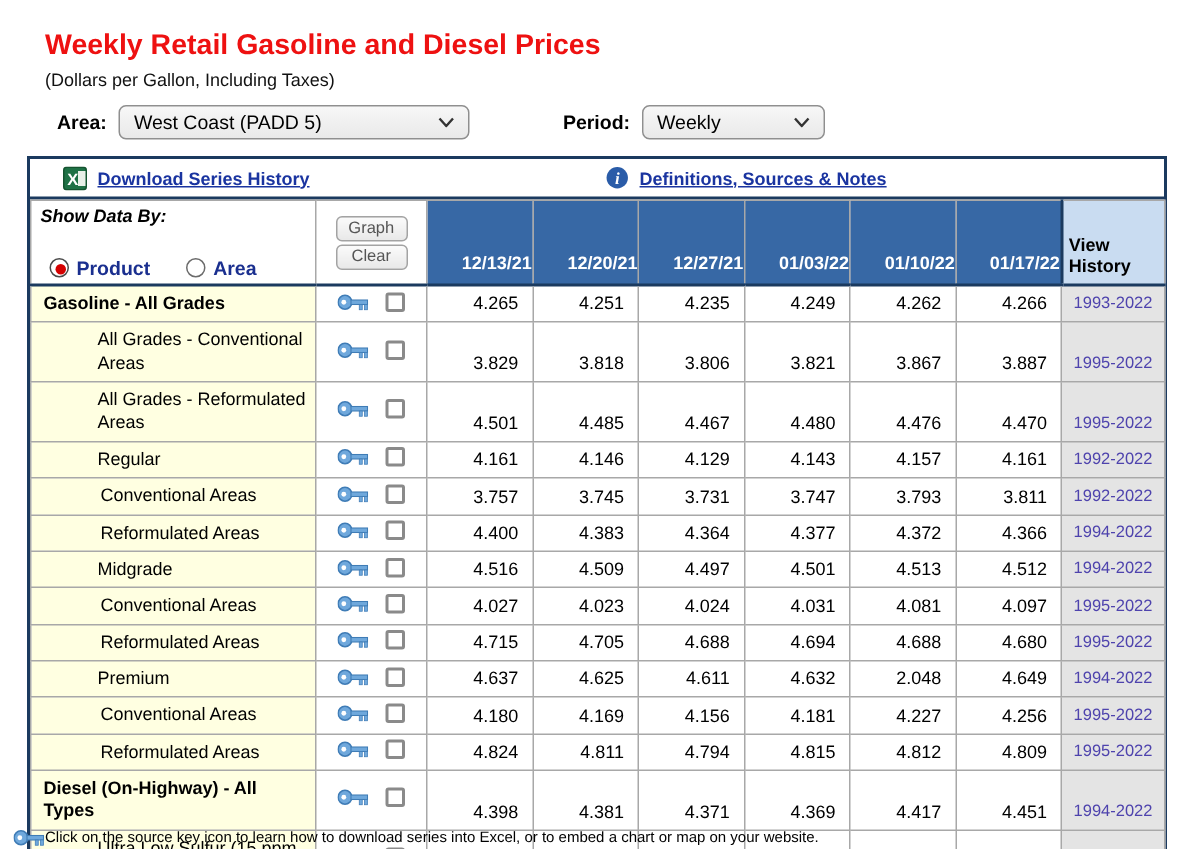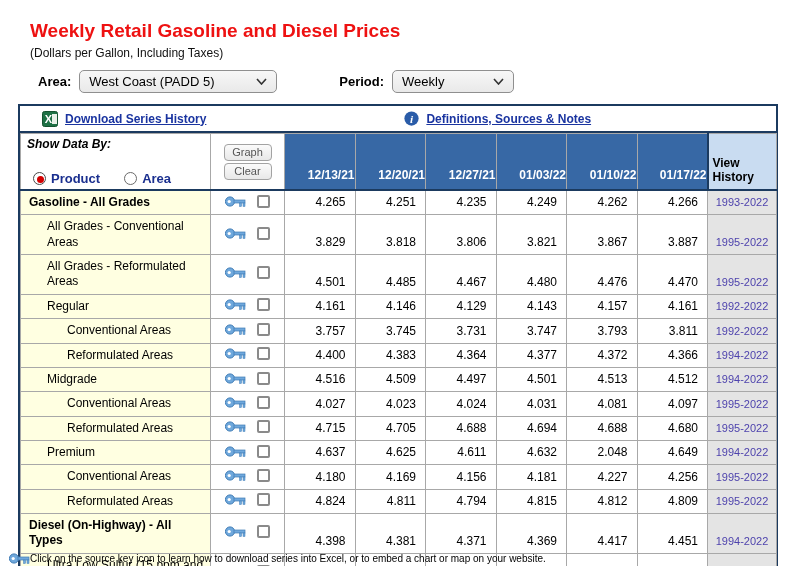--- a/index.html
+++ b/index.html
@@ -18,21 +18,21 @@
   
   .controls { position: absolute; left: 38px; top: 70px; display: flex; align-items: center; }
   .ctl-label { font-size: 13px; font-weight: bold; margin-right: 8px; }
   .select {
     height: 23px; border: 1px solid #8f8f8f; border-radius: 5px;
     background: linear-gradient(#f7f7f7, #e9e9e9);
     display: flex; align-items: center; justify-content: space-between;
     padding: 0 9px; font-size: 13px; cursor: default;
   }
   .select .val-text { white-space: nowrap; }
-  .select-area { width: 198px; }
+  .select-area { width: 234px; }
   .select-period { width: 122px; margin-left: 0; }
   .period-label { margin-left: 62px; }
   .chev { display: inline-flex; margin-left: 10px; }
 
   
   .tablewrap {
     position: absolute; left: 18px; top: 104px; width: 760px;
     border: 2px solid #1b3a5f; background: #fff;
   }
   .linksrow {
@@ -88,21 +88,21 @@
     background: #c9dcf1; color: #000; font-weight: bold; font-size: 12px;
     text-align: left; vertical-align: bottom; padding: 0 3px 5px 4px;
     border-left: 2px solid #1b3a5f;
   }
 
   td.label {
     background: #ffffe1; vertical-align: middle;
     padding: 4px 4px 4px 8px; line-height: 1.28; font-size: 12px;
   }
   td.label.bold { font-weight: bold; }
-  td.label.ind1 { padding-left: 26px; }
+  td.label.ind1 { padding-left: 44px; }
   td.label.ind2 { padding-left: 46px; }
 
   td.keycell { background: #fff; vertical-align: middle; text-align: center; }
   .keywrap { display: inline-flex; align-items: center; gap: 11px; }
   .key-icon { cursor: pointer; display: inline-flex; }
   .cbx {
     width: 13px; height: 13px; border: 2px solid #8a8a8a; border-radius: 2px;
     background: #fff; display: inline-block; cursor: pointer;
   }
 

